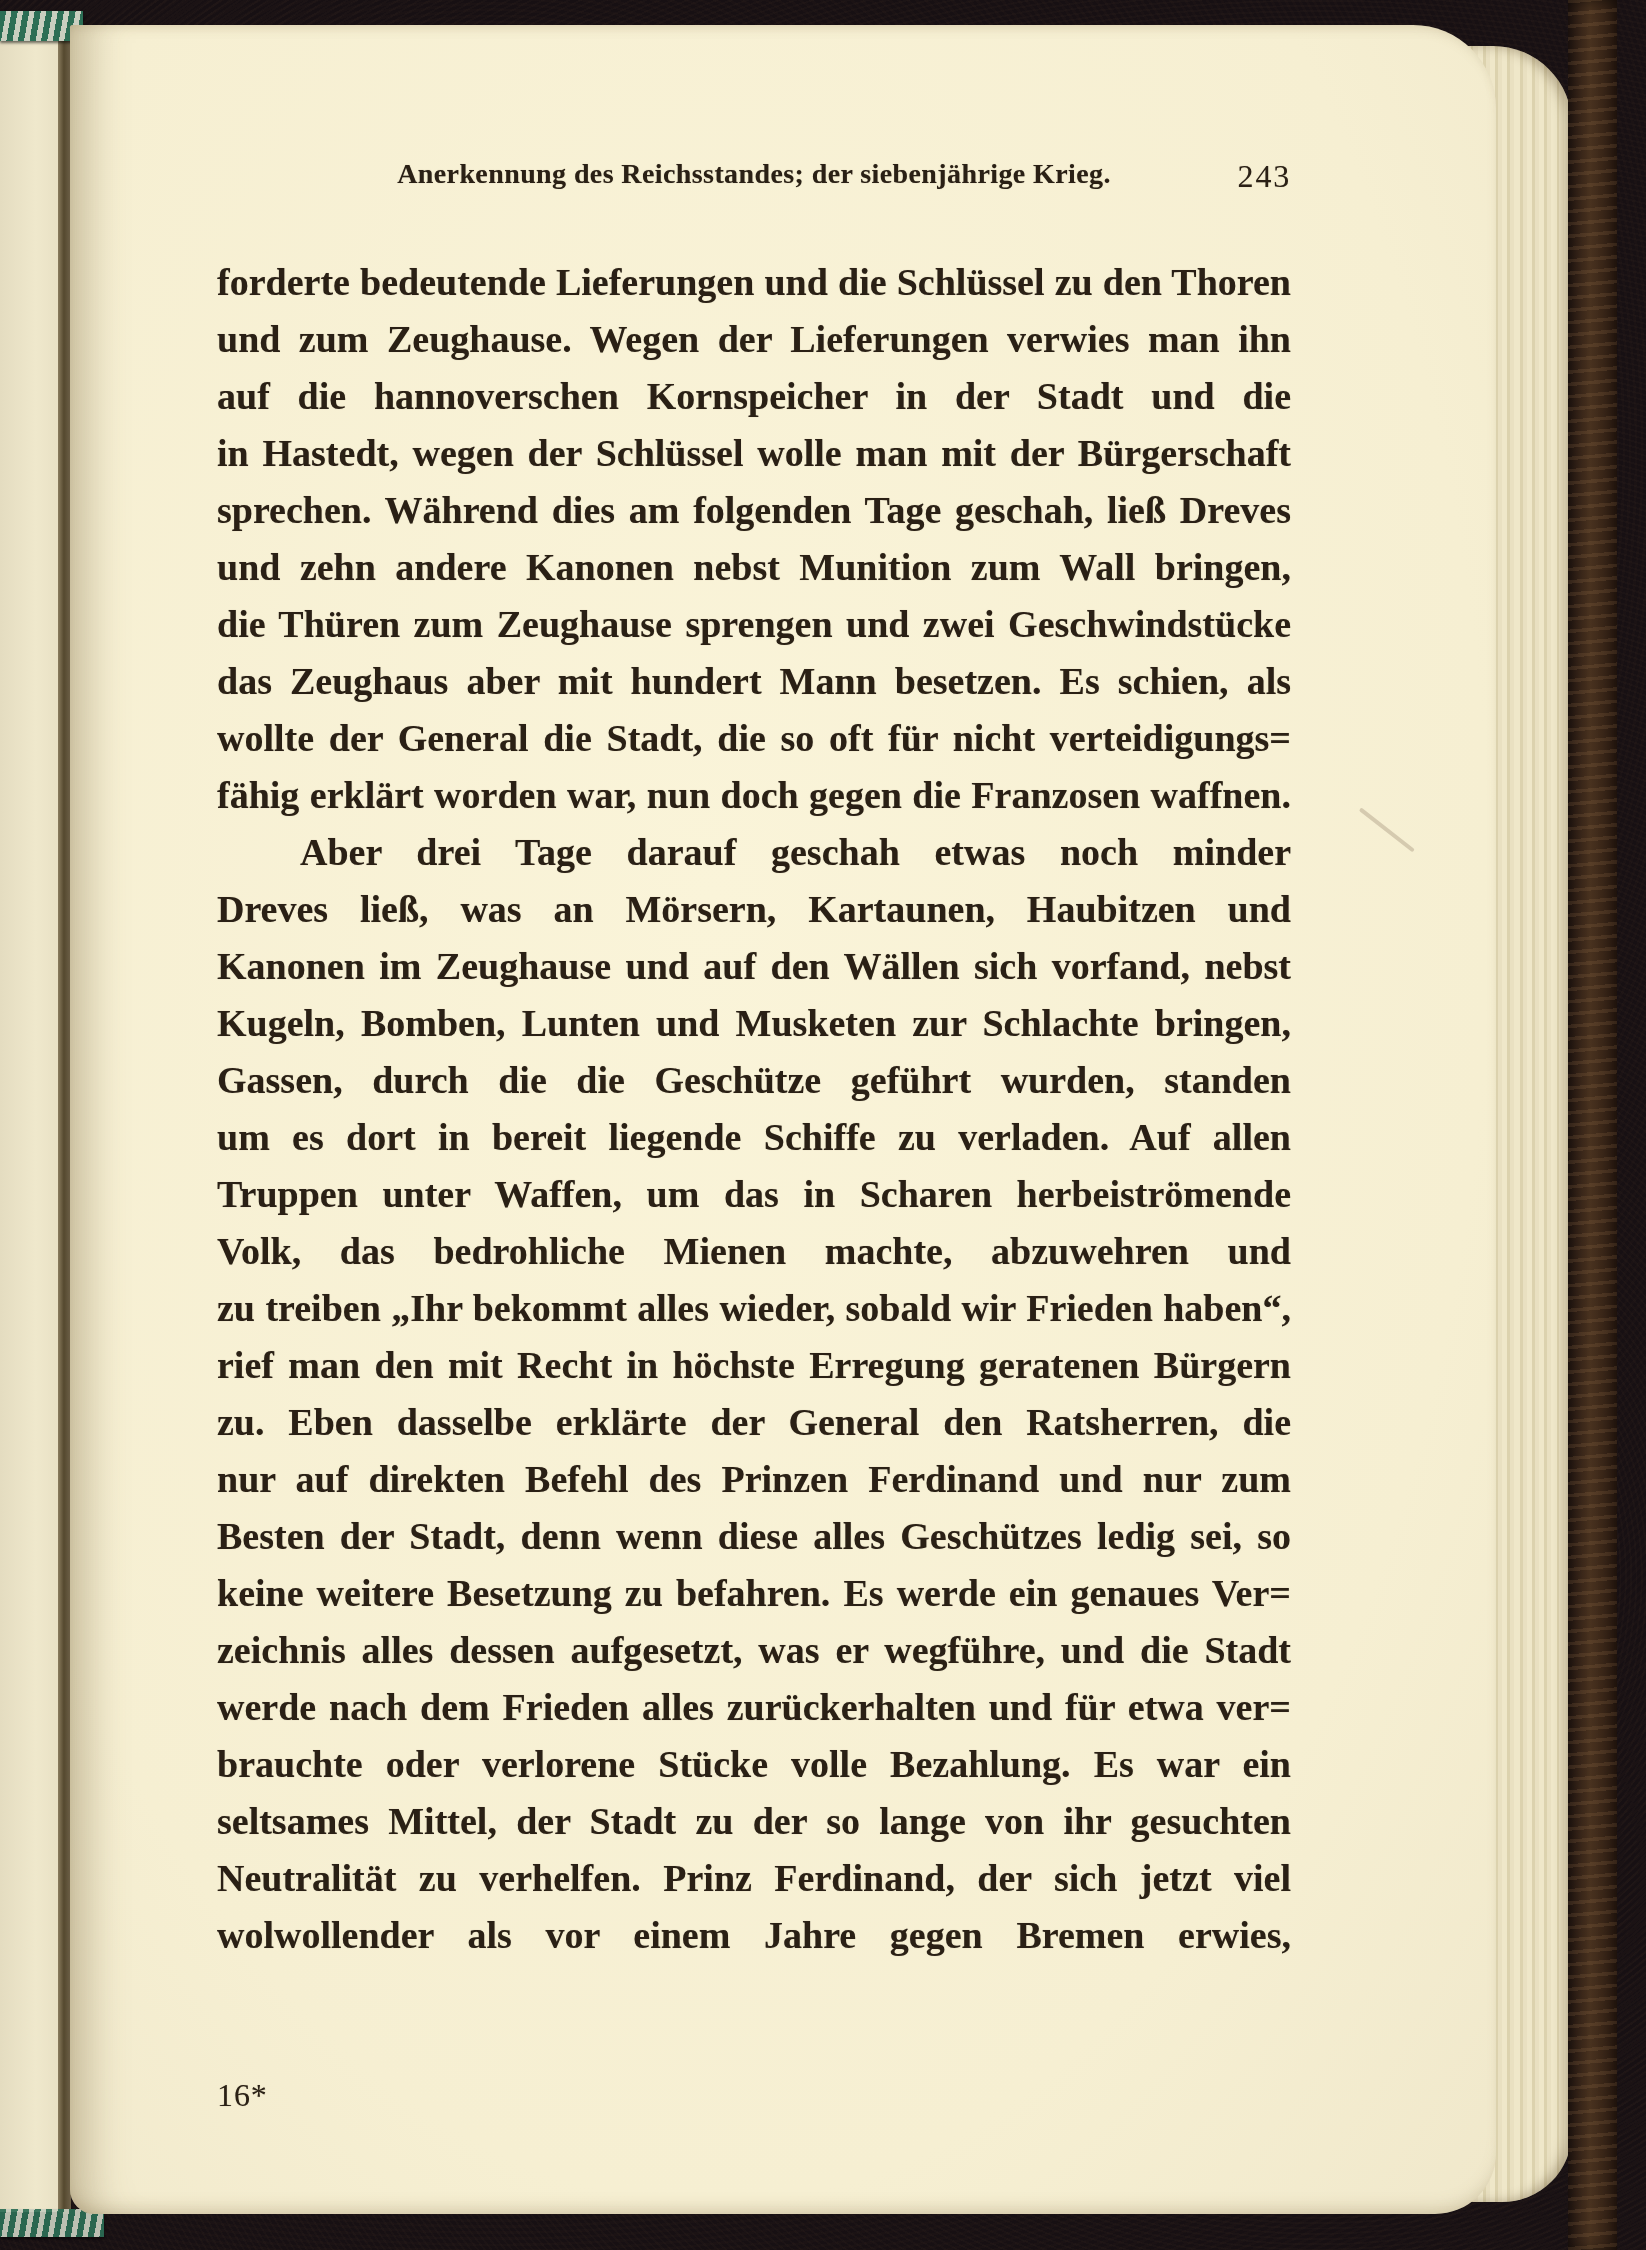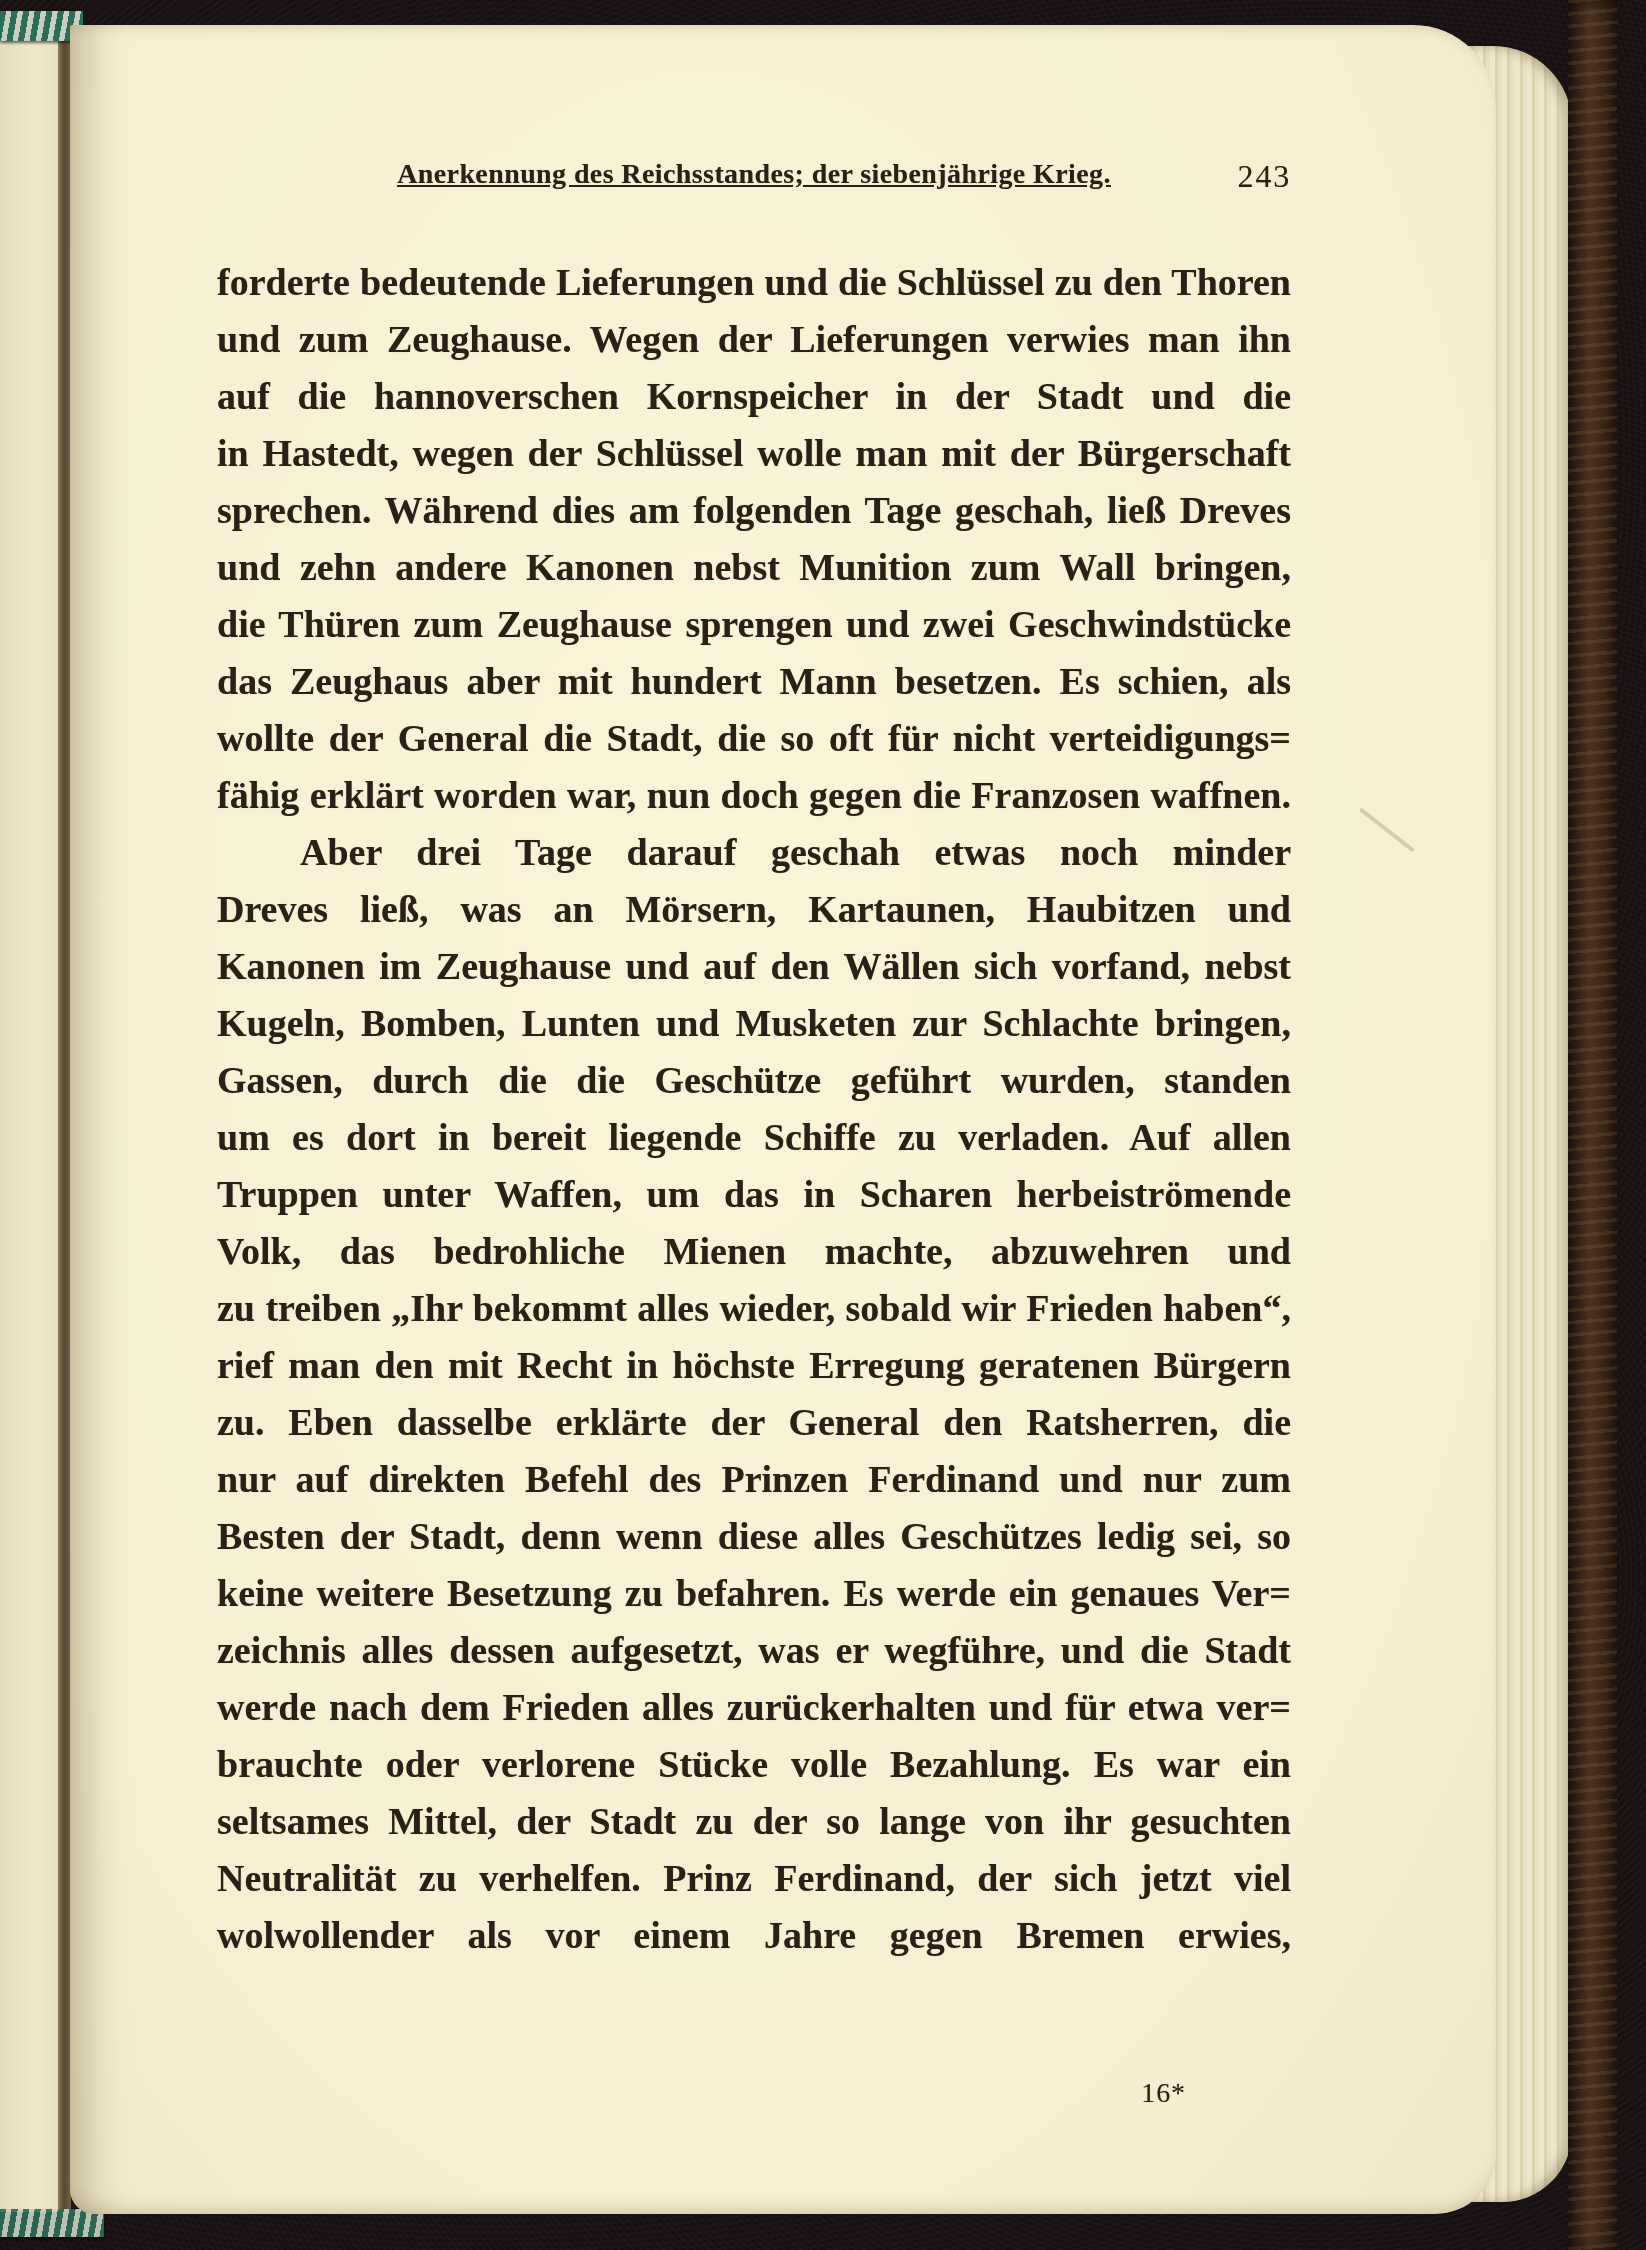--- a/index.html
+++ b/index.html
@@ -52,21 +52,20 @@
     background:radial-gradient(ellipse at 45% 40%, #faf4d9 0%, var(--paper,#f6efd2) 70%, #f0e8cb 100%);
     border-radius:2.6px 83px 61px 24.6px;
     box-shadow:
       inset 48px 0 40px -31px rgba(110,90,50,.35),
       inset 0 -12.3px 17.6px -10.5px rgba(130,110,70,.35),
       inset 0 8.8px 12.3px -8.8px rgba(130,110,70,.28);
   }
   .page-header{
     position:absolute;left:147px;top:133px;width:1074px;height:46px;
     color:var(--ink,#2a2015);
-    text-decoration:underline;
   }
   .header-title{
     display:block;text-align:center;
     font-size:28px;font-weight:bold;letter-spacing:0.4px;
     text-shadow:0 0 0.9px rgba(42,32,21,.35);
   }
   .header-pagenum{
     position:absolute;right:0;top:0;
     font-size:32px;font-weight:normal;letter-spacing:1.8px;
     text-shadow:0 0 0.9px rgba(42,32,21,.3);
@@ -79,22 +78,22 @@
     text-shadow:0 0 0.9px rgba(42,32,21,.3);
   }
   .text-line{
     height:57px;line-height:54px;
     text-align:justify;overflow:hidden;white-space:normal;
   }
   .text-line::after{content:"";display:inline-block;width:100%;height:0;}
   .text-line.indent{text-indent:83px;}
   .signature-mark{
     position:absolute;left:147px;top:2052px;width:1074px;
-    text-align:right;padding-right:105px;box-sizing:border-box;
-    color:var(--ink,#2a2015);font-size:28px;font-weight:normal;letter-spacing:0.9px;
+    padding-right:105px;box-sizing:border-box;
+    color:var(--ink,#2a2015);font-size:32px;font-weight:normal;letter-spacing:0.9px;
     text-shadow:0 0 0.9px rgba(42,32,21,.3);
   }
   .pencil-smudge{
     position:absolute;left:1283px;top:803px;width:68px;height:3.5px;
     background:#b9ac92;opacity:.55;border-radius:1.8px;
     transform:rotate(38deg);
   }
 </style>
 </head>
 <body>

